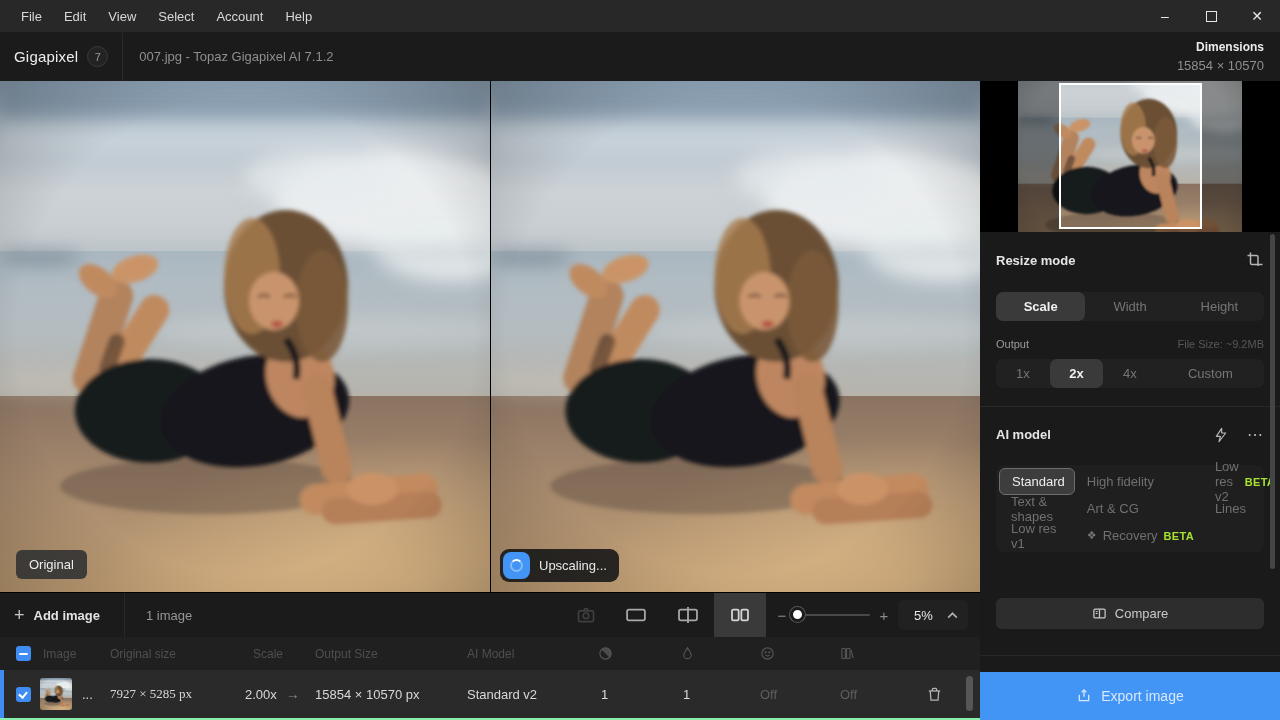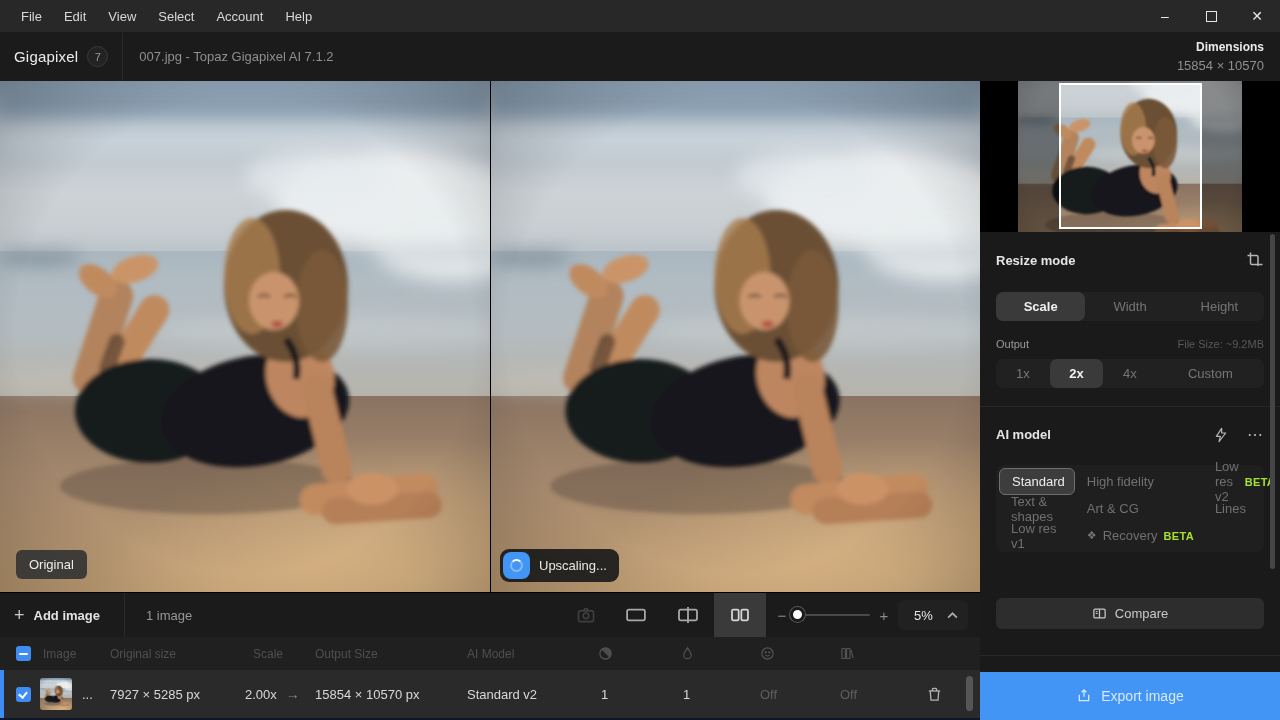--- a/index.html
+++ b/index.html
@@ -1,18 +1,18 @@
 <!DOCTYPE html>
 <html><head>
 <meta charset="utf-8">
 <style>
   * { margin:0; padding:0; box-sizing:border-box; }
   html,body { background:#000; }
   body { font-family:"Liberation Sans", sans-serif; -webkit-font-smoothing:antialiased; }
-  #app { position:relative; width:1280px; height:720px; overflow:hidden; background:#0f172a; color:#ddd; font-size:13px; }
+  #app { position:relative; width:1280px; height:720px; overflow:hidden; background:#86efac; color:#ddd; font-size:13px; }
 
   
   .menubar { position:absolute; left:0; top:0; width:1280px; height:32px; background:#282828; display:flex; align-items:center; }
   .menu-items { display:flex; align-items:center; height:100%; padding-left:10px; }
   .menu-item { padding:0 11px; height:100%; display:flex; align-items:center; color:#d8d8d8; font-size:13px; cursor:default; }
   .win-controls { margin-left:auto; display:flex; align-items:center; height:100%; }
   .win-btn { width:46px; height:100%; display:flex; align-items:center; justify-content:center; color:#e6e6e6; font-size:14px; }
   .max-box { width:11px; height:11px; border:1.5px solid #e6e6e6; }
 
   
@@ -437,21 +437,21 @@
         <span class="cb">
           <span class="tick"></span>
         </span>
       </div>
     <div class="row-thumb">
       <svg class="photo-svg" viewBox="0 0 490 511" preserveAspectRatio="xMidYMid slice">
           <use href="#beach"></use>
         </svg>
     </div>
     <div class="cell val" style="left:82px;">...</div>
-    <div class="cell val" style="left:110px;">7927 × 5285 px</div>
+    <div class="cell val" style="left:110px;font-family:Liberation Serif, serif;">7927 × 5285 px</div>
     <div class="cell" style="left:245px;">
       <span class="val">2.00x</span>
       <span class="arrow">→</span>
     </div>
     <div class="cell val" style="left:315px;">15854 × 10570 px</div>
     <div class="cell val" style="left:467px;">Standard v2</div>
     <div class="cell val" style="left:601px;">1</div>
     <div class="cell val" style="left:683px;">1</div>
     <div class="cell dim-val" style="left:760px;">Off</div>
     <div class="cell dim-val" style="left:840px;">Off</div>

